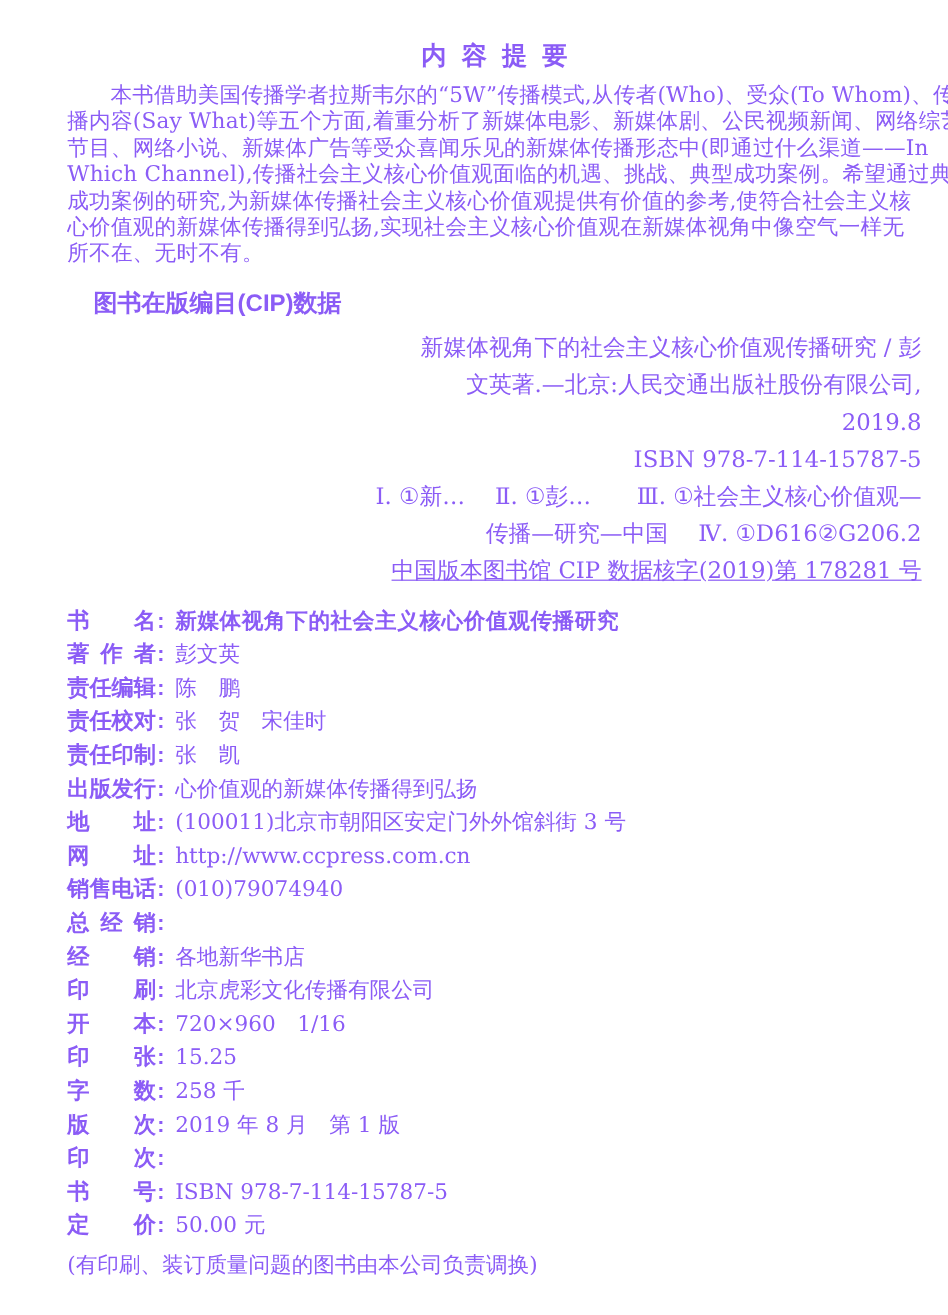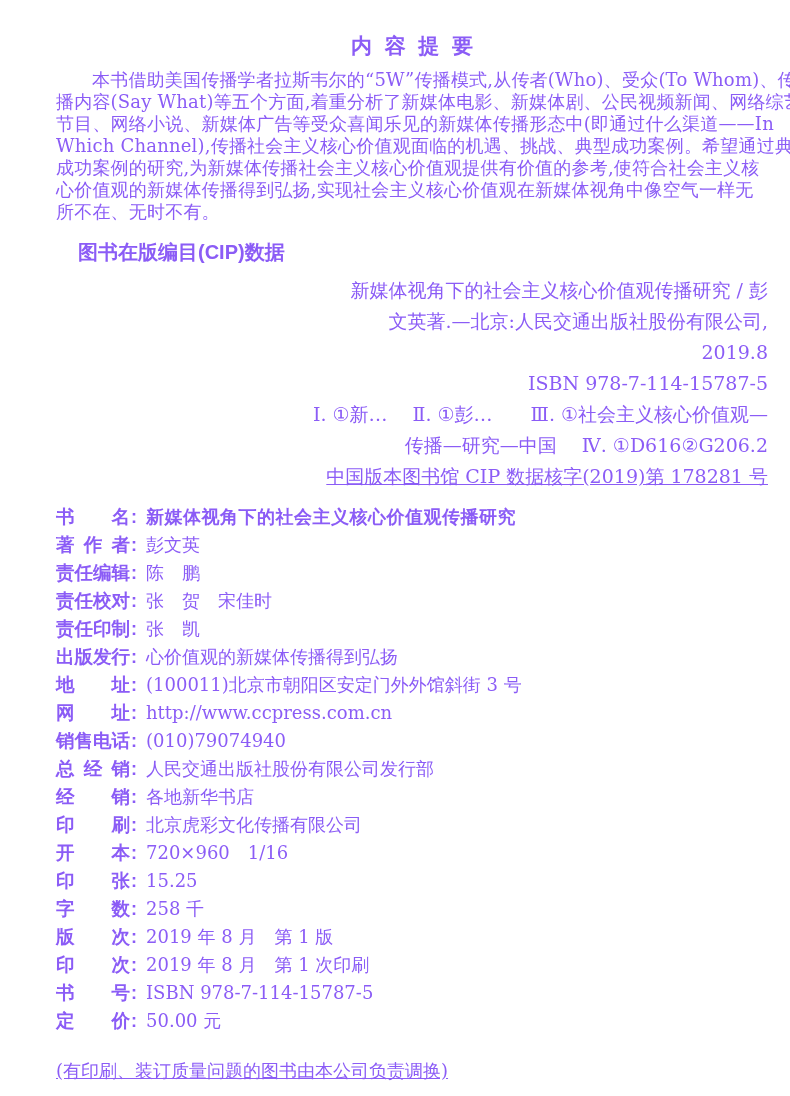--- a/index.html
+++ b/index.html
@@ -84,23 +84,22 @@
   .detail-row.r0 .detail-value {
     font-family: "Liberation Sans", sans-serif;
     font-weight: 700;
     letter-spacing: 0.5px;
   }
 
   
   .quality-note {
     font-size: 18px;
     line-height: 24px;
-    margin-top: 23px;
-    white-space: nowrap;
-    text-decoration: underline;
+    margin-top: 7px;
+    white-space: nowrap;
   }
 </style>
 </head>
 <body>
 
 <div class="page">
   <div class="inner">
 
     <h1 class="summary-heading">内容提要</h1>
 
@@ -168,21 +167,20 @@
           <span class="detail-value">http://www.ccpress.com.cn</span>
         </div>
         <div class="detail-row r8">
           <span class="detail-label">销售电话</span>
           <span class="detail-sep">:</span>
           <span class="detail-value">(010)79074940</span>
         </div>
         <div class="detail-row r9">
           <span class="detail-label">总经销</span>
           <span class="detail-sep">:</span>
-          <span class="detail-value">人民交通出版社股份有限公司发行部</span>
         </div>
         <div class="detail-row r10">
           <span class="detail-label">经销</span>
           <span class="detail-sep">:</span>
           <span class="detail-value">各地新华书店</span>
         </div>
         <div class="detail-row r11">
           <span class="detail-label">印刷</span>
           <span class="detail-sep">:</span>
           <span class="detail-value">北京虎彩文化传播有限公司</span>
@@ -203,21 +201,20 @@
           <span class="detail-value">258 千</span>
         </div>
         <div class="detail-row r15">
           <span class="detail-label">版次</span>
           <span class="detail-sep">:</span>
           <span class="detail-value">2019 年 8 月　第 1 版</span>
         </div>
         <div class="detail-row r16">
           <span class="detail-label">印次</span>
           <span class="detail-sep">:</span>
-          <span class="detail-value">2019 年 8 月　第 1 次印刷</span>
         </div>
         <div class="detail-row r17">
           <span class="detail-label">书号</span>
           <span class="detail-sep">:</span>
           <span class="detail-value">ISBN 978-7-114-15787-5</span>
         </div>
         <div class="detail-row r18">
           <span class="detail-label">定价</span>
           <span class="detail-sep">:</span>
           <span class="detail-value">50.00 元</span>

